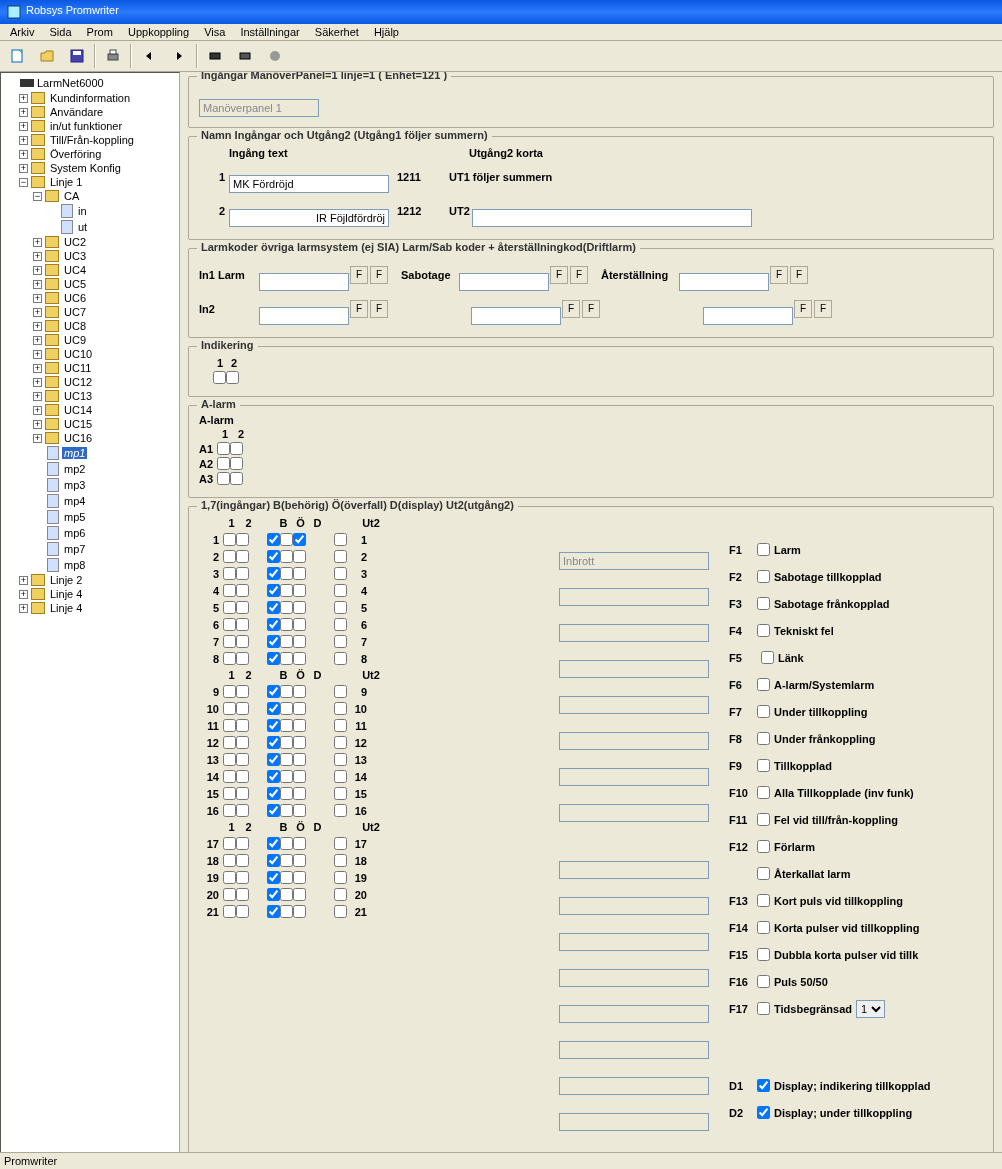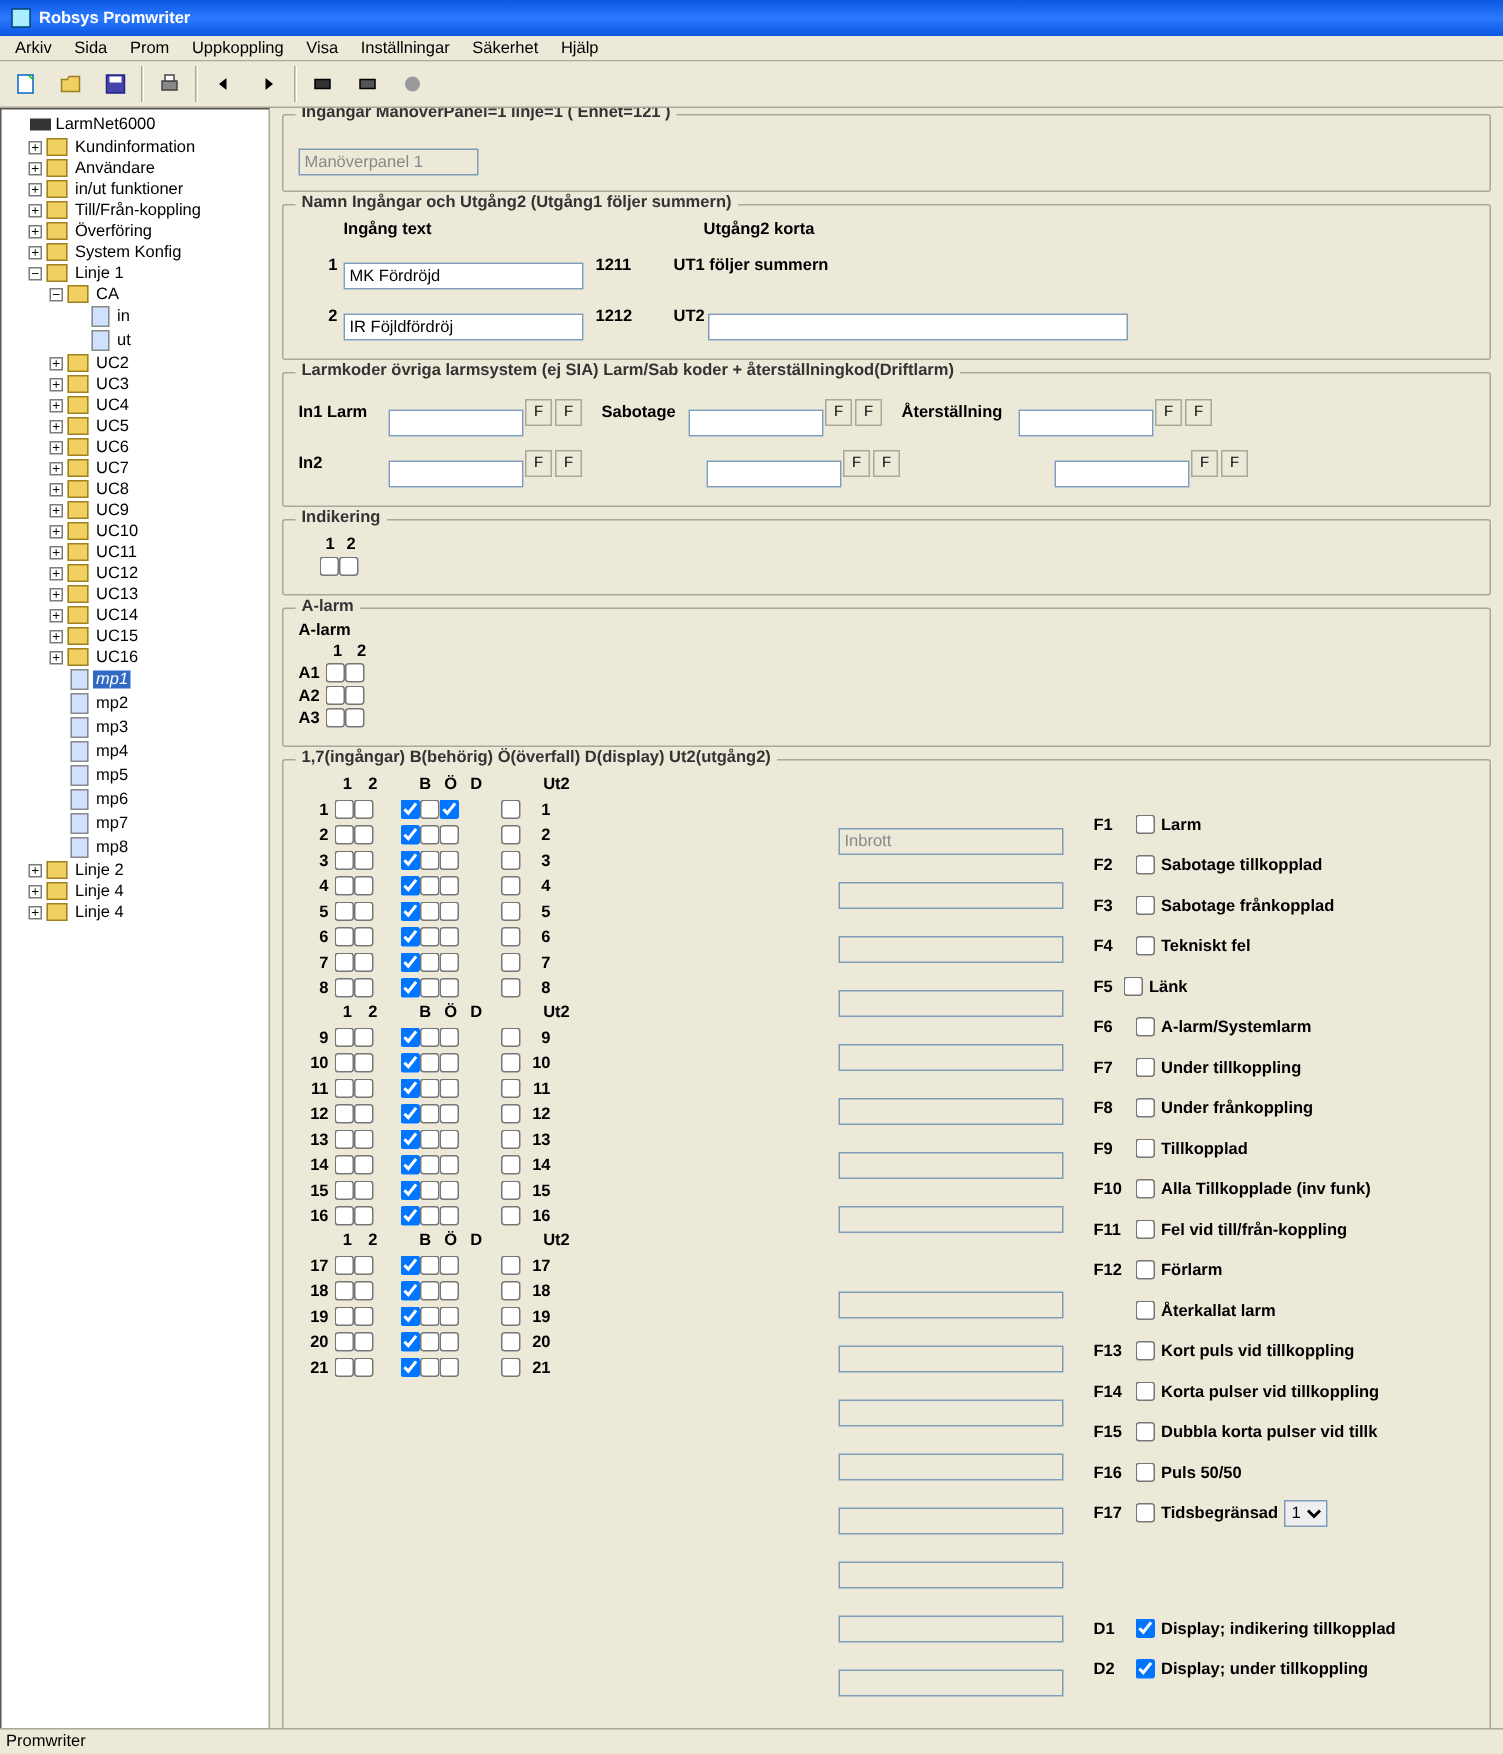--- a/index.html
+++ b/index.html
@@ -1,17 +1,17 @@
 <!DOCTYPE html>
 <html><head>
 <meta charset="utf-8">
 <style>
 * { box-sizing: border-box; margin: 0; padding: 0; font-family: Tahoma, Arial, sans-serif; font-size: 11px; }
 body { background: #ece9d8; width: 1002px; height: 1169px; overflow: hidden; }
-.titlebar { background: linear-gradient(to bottom, #0a57e0, #2b7aff 50%, #0a57e0); color: #fff; font-weight: bold; padding: 4px 6px; font-size: 12px; display: flex; align-items: center; }
+.titlebar { background: linear-gradient(to bottom, #0a57e0, #2b7aff 50%, #0a57e0); color: #fff; font-weight: normal; padding: 4px 6px; font-size: 12px; display: flex; align-items: flex-start; }
 .titlebar .icon { width: 16px; height: 16px; margin-right: 4px; display: inline-block; }
 .menubar { background: #ece9d8; border-bottom: 1px solid #aca899; padding: 2px 4px; }
 .menubar span { padding: 2px 6px; cursor: default; }
 .toolbar { background: #ece9d8; border-bottom: 1px solid #aca899; padding: 2px; display: flex; align-items: center; }
 .tbtn { width: 28px; height: 26px; border: 1px solid #ece9d8; margin: 0 1px; display: flex; align-items: center; justify-content: center; }
 .divider { width: 2px; height: 24px; border-left: 1px solid #aca899; border-right: 1px solid #fff; margin: 0 2px; }
 .main { display: flex; height: 1090px; }
 .tree { width: 180px; background: #fff; border: 1px inset #aca899; overflow: auto; padding: 2px; }
 .tree-item { display: flex; align-items: center; padding: 1px 0; white-space: nowrap; }
 .tree-item .exp { width: 9px; height: 9px; border: 1px solid #7b7b7b; font-size: 9px; line-height: 7px; text-align: center; margin-right: 3px; background: #fff; cursor: pointer; }
@@ -329,21 +329,21 @@
         <div class="bold">Utgång2 korta</div>
       </div>
       <div class="row">
         <div class="bold" style="width:30px;text-align:right;padding-right:4px">1</div>
         <input type="text" style="width: 160px;" value="MK Fördröjd">
         <div class="bold" style="width:60px;padding-left:8px">1211</div>
         <div class="bold">UT1 följer summern</div>
       </div>
       <div class="row">
         <div class="bold" style="width:30px;text-align:right;padding-right:4px">2</div>
-        <input type="text" style="width: 160px;" value="IR Föjldfördröj">
+        <input type="text" style="width: 160px; text-align: right;" value="IR Föjldfördröj">
         <div class="bold" style="width:60px;padding-left:8px">1212</div>
         <div class="bold" style="padding-right:2px">UT2</div>
         <input type="text" style="width: 280px;" value="">
       </div>
     </div>
 
     <div class="grp">
       <div class="grp-title">Larmkoder övriga larmsystem (ej SIA)   Larm/Sab koder + återställningkod(Driftlarm)</div>
       <div class="row">
         <div class="bold" style="width:60px">In1 Larm</div>
@@ -787,21 +787,21 @@
               <div class="bold" style="width:28px">F3</div>
               <input type="checkbox" style="">
               <div class="bold" style="padding-left:4px">Sabotage frånkopplad</div>
             </div>
             <div class="row" style="height:23px">
               <div class="bold" style="width:28px">F4</div>
               <input type="checkbox" style="">
               <div class="bold" style="padding-left:4px">Tekniskt fel</div>
             </div>
             <div class="row" style="height:23px">
-              <div class="bold" style="width:20px">F5</div>
+              <div class="bold" style="width:32px">F5</div>
               <input type="checkbox" style="">
               <div class="bold" style="padding-left:4px">Länk</div>
             </div>
             <div class="row" style="height:23px">
               <div class="bold" style="width:28px">F6</div>
               <input type="checkbox" style="">
               <div class="bold" style="padding-left:4px">A-larm/Systemlarm</div>
             </div>
             <div class="row" style="height:23px">
               <div class="bold" style="width:28px">F7</div>

